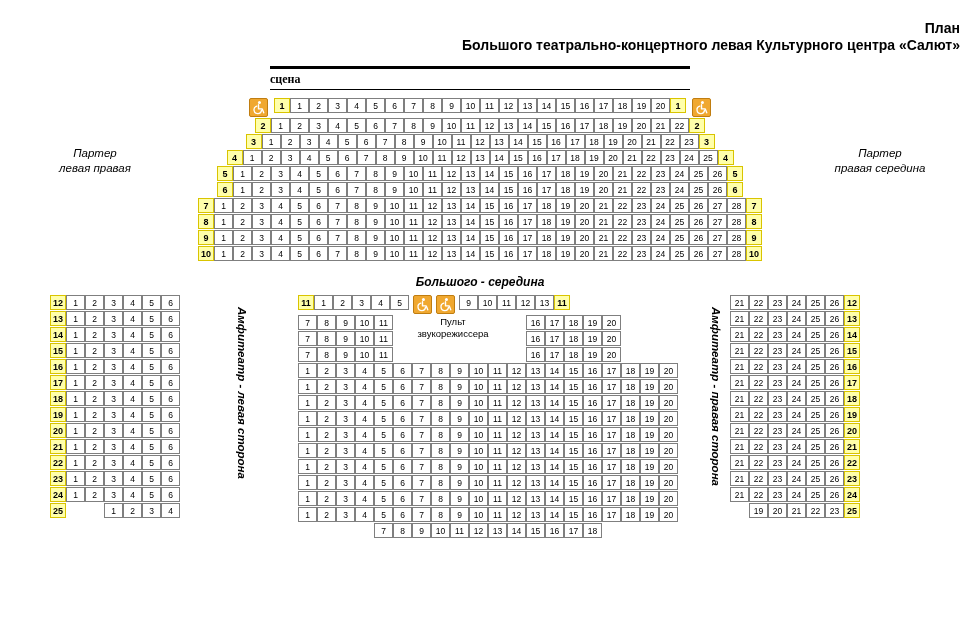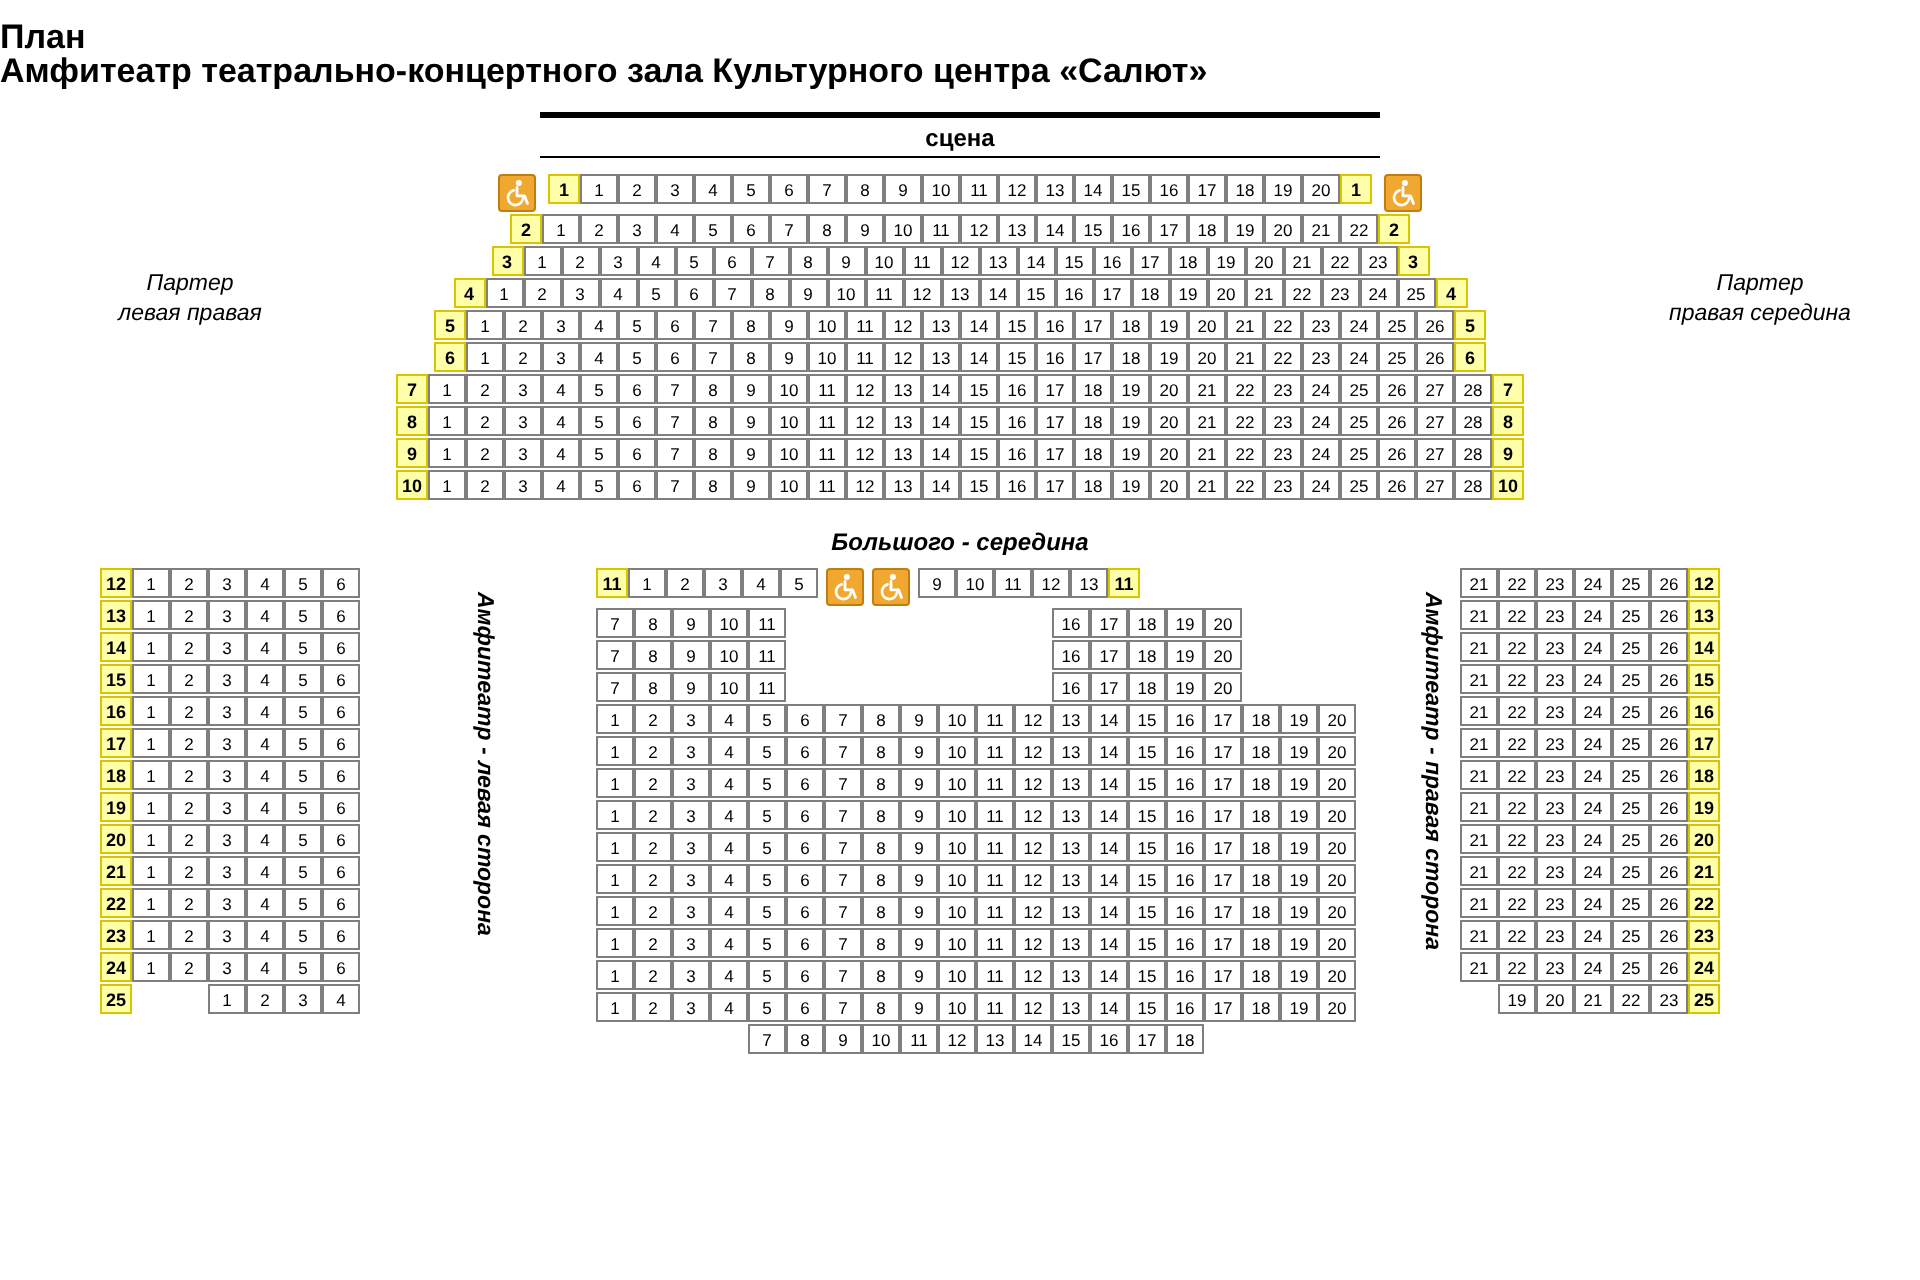--- a/index.html
+++ b/index.html
@@ -5,30 +5,30 @@
   html,body{margin:0;padding:0;}
   body{
     width:960px;height:640px;
     background:#ffffff;
     font-family:"Liberation Sans", sans-serif;
     color:#000;
     position:relative;
     overflow:hidden;
   }
   .title{
-    text-align:left;
+    text-align:right;
     font-weight:bold;
-    font-size:17px;
+    font-size:14px;
     line-height:17px;
-    margin-top:10px;
+    margin-top:20px;
   }
   .stage-wrap{
     margin:12px auto 0 auto;
     width:420px;
-    text-align:center;
+    font-family:Liberation Serif, serif;
   }
   .stage-line{
     height:3px;
     background:#000;
     width:100%;
   }
   .stage-label{
     font-weight:bold;
     font-size:12px;
     padding:3px 0 0 0;
@@ -121,21 +121,21 @@
     text-align:center;
     line-height:12px;
     width:120px;
   }
 </style>
 </head>
 <body>
 
 <div class="title">
   <div>План</div>
-  <div>Амфитеатр театрально-концертного зала  Культурного центра «Салют»</div>
+  <div>Большого театрально-концертного левая  Культурного центра «Салют»</div>
 </div>
 
 <div class="stage-wrap">
   <div class="stage-line"></div>
   <div class="stage-label">сцена</div>
   <div class="stage-line bottom"></div>
 </div>
 
 <div class="parter">
   <div class="side-label" style="left:40px;top:48px;width:110px;">
@@ -1022,13 +1022,17 @@
       <div class="row" style="justify-content: flex-start;">
         <div class="gap" style="width: 19px;"></div>
         <div class="seat">19</div>
         <div class="seat">20</div>
         <div class="seat">21</div>
         <div class="seat">22</div>
         <div class="seat">23</div>
         <div class="rowno">25</div>
       </div>
     </div>
+<div class="pult" style="position: absolute; left: 393px; top: 21px;">
+      <div>Пульт</div>
+      <div>звукорежиссера</div>
+    </div>
   </div>
 
 </body></html>

